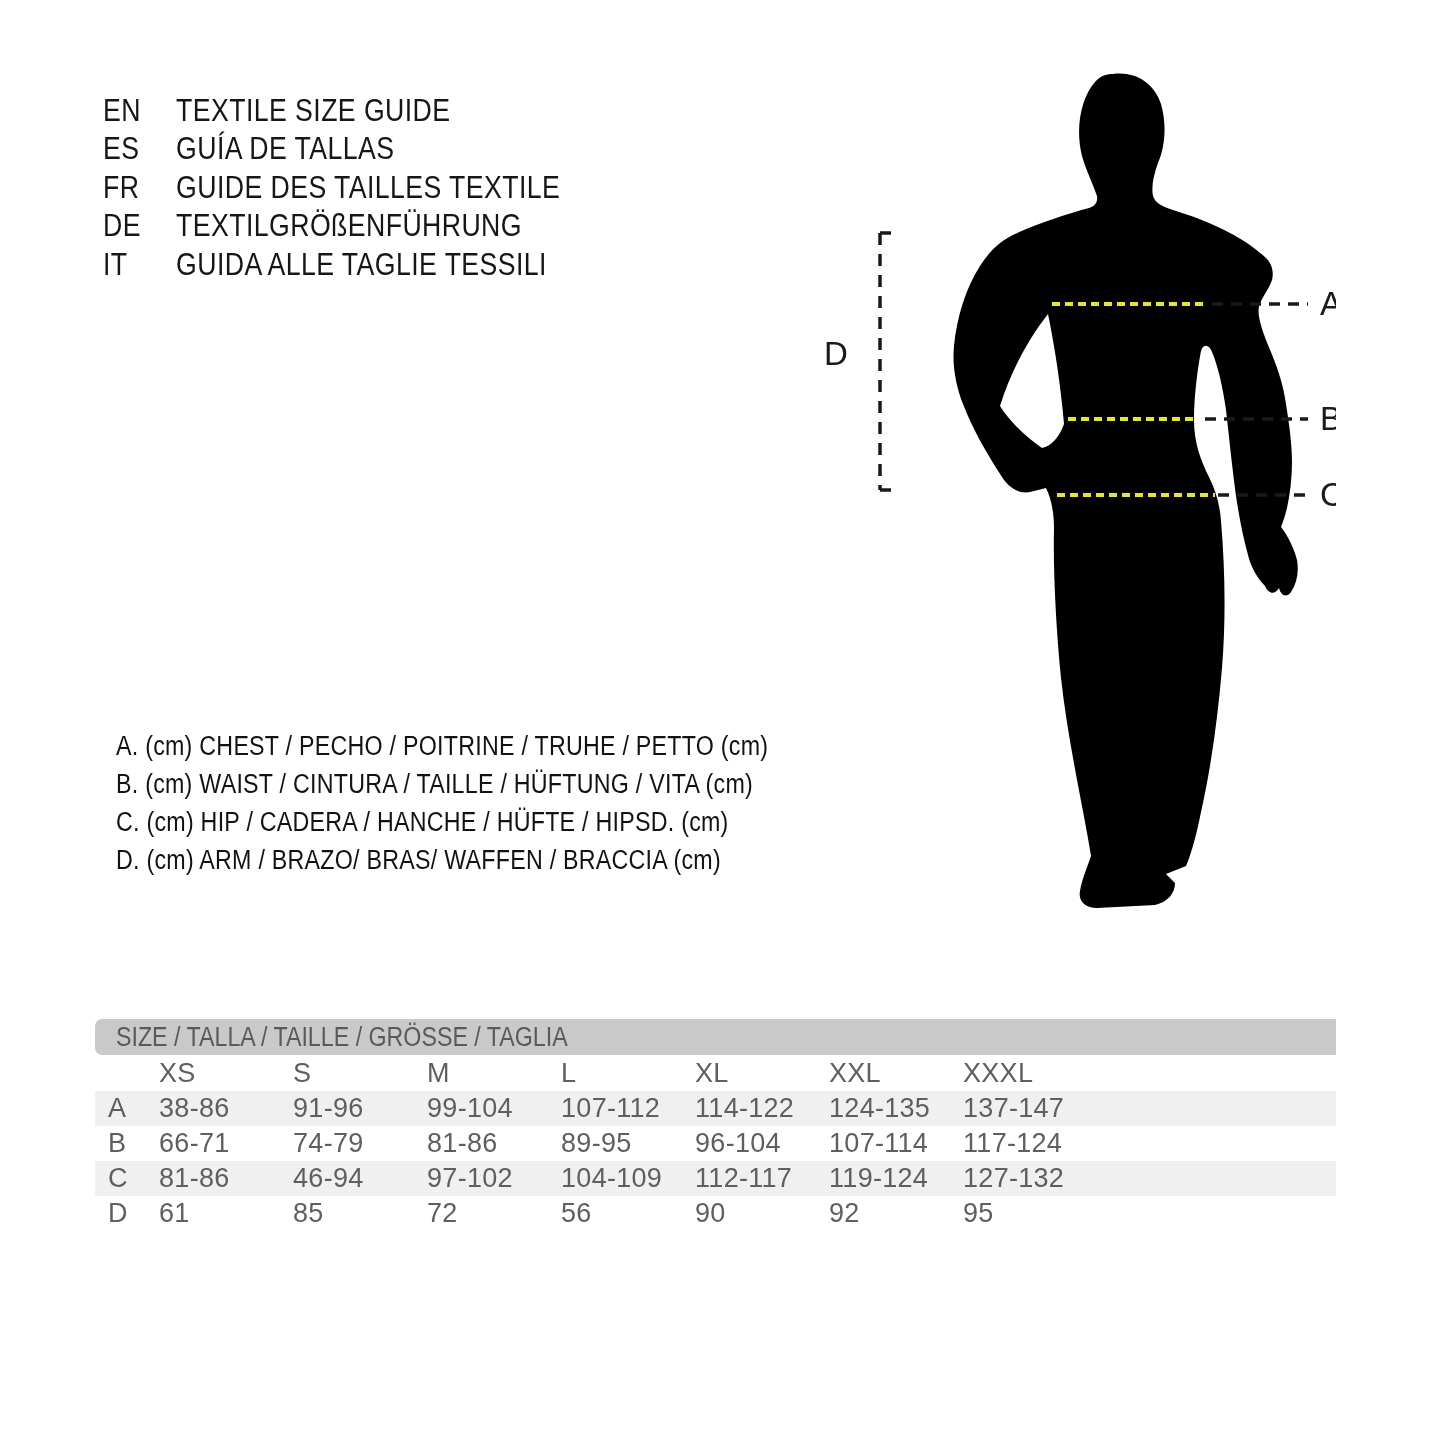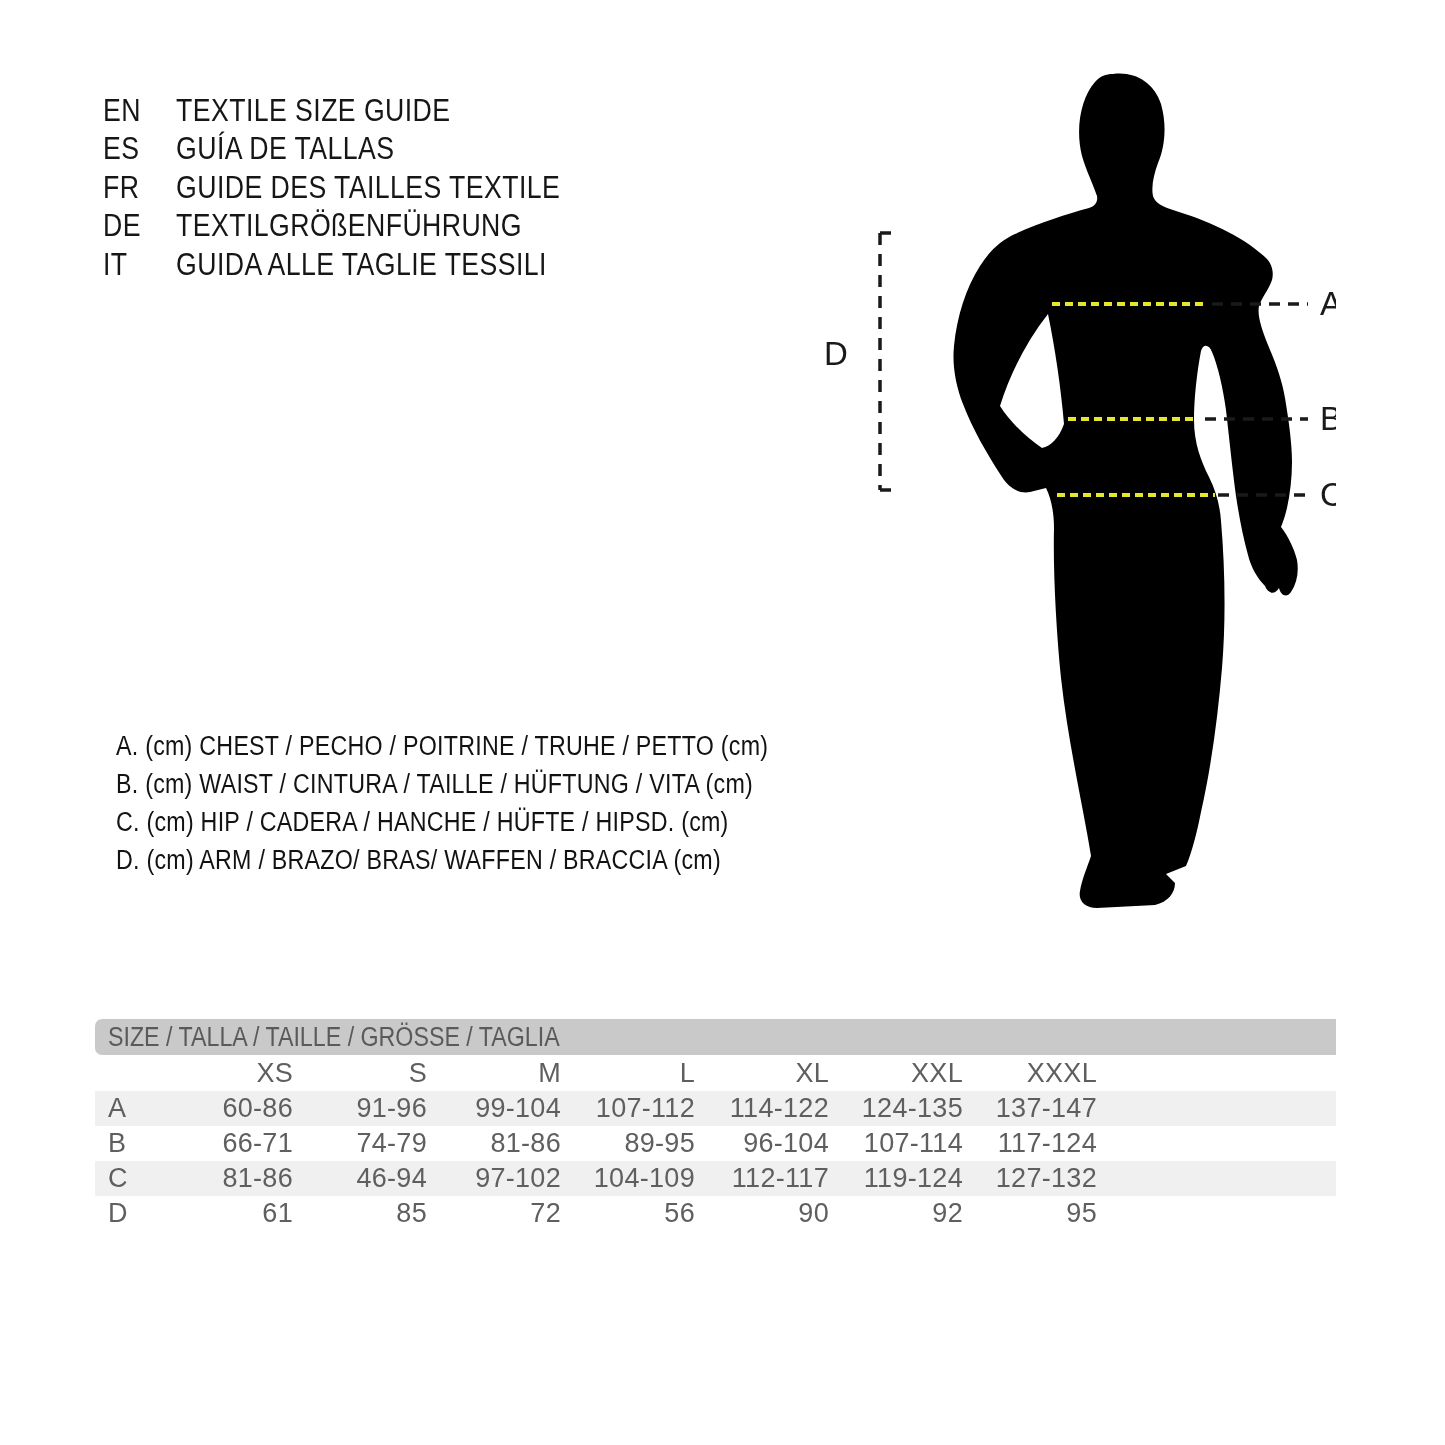--- a/index.html
+++ b/index.html
@@ -20,25 +20,25 @@
 
   
   .legend-block{position:absolute;left:104px;top:727px;margin-left:12px;}
   .legend-line{line-height:38px;font-size:27px;color:#121212;font-weight:500;letter-spacing:0.3px;}
 
   
   .section-title{position:absolute;left:104px;top:959px;font-size:28px;font-weight:500;color:#121212;letter-spacing:0.3px;}
 
   
   .size-table{position:absolute;left:95px;top:1019px;width:1257px;}
-  .size-table-bar{height:36px;background:#c9c9c9;line-height:36px;padding-left:13px;font-size:27px;color:#5a5a5a;font-weight:500;border-radius:7px;}
+  .size-table-bar{height:36px;background:#c9c9c9;line-height:36px;padding-left:21px;font-size:27px;color:#5a5a5a;font-weight:500;border-radius:7px;}
   .trow{display:grid;grid-template-columns:64px repeat(7,134px) 1fr;height:35px;line-height:35px;font-size:27px;color:#5f5f5f;}
   .trow.head{height:36px;line-height:36px;}
   .trow.stripe{background:#f0f0f0;}
-  .tcell{text-align:right;letter-spacing:0.3px;}
+  .tcell{text-align:left;letter-spacing:0.3px;}
   .tlabel{text-align:left;padding-left:13px;letter-spacing:0.3px;}
 </style>
 </head>
 <body>
 
 <div class="page">
 
   <div class="lang-block cond">
     <div class="lang-row">
       <span class="lang-code">EN</span>
@@ -159,21 +159,21 @@
       <span class="tcell">M</span>
       <span class="tcell">L</span>
       <span class="tcell">XL</span>
       <span class="tcell">XXL</span>
       <span class="tcell">XXXL</span>
       <span></span>
     </div>
 
     <div class="trow stripe">
       <span class="tlabel">A</span>
-      <span class="tcell">60-86</span>
+      <span class="tcell">38-86</span>
       <span class="tcell">91-96</span>
       <span class="tcell">99-104</span>
       <span class="tcell">107-112</span>
       <span class="tcell">114-122</span>
       <span class="tcell">124-135</span>
       <span class="tcell">137-147</span>
       <span></span>
     </div>
 
     <div class="trow">

